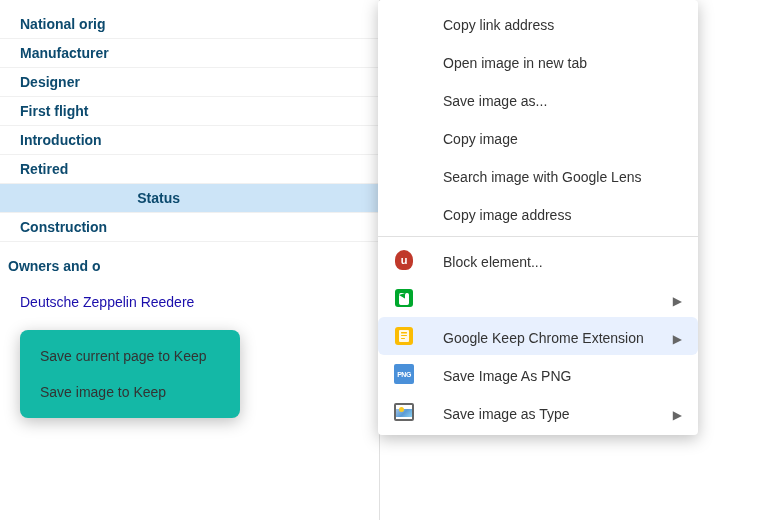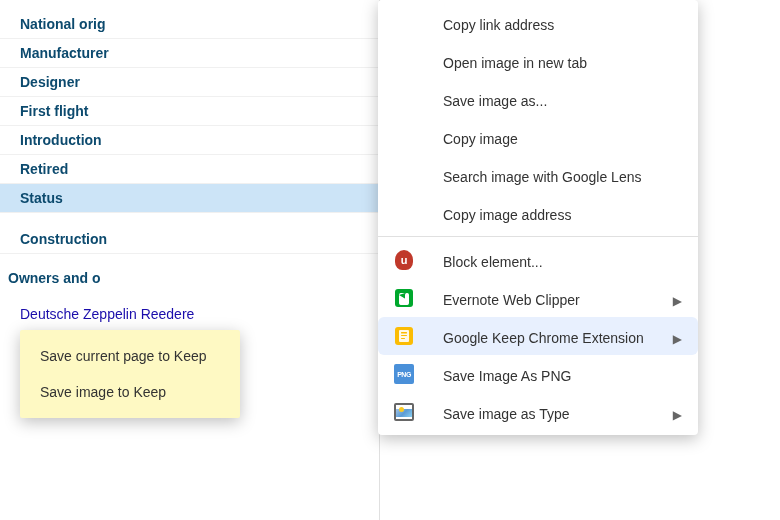--- a/index.html
+++ b/index.html
@@ -28,20 +28,21 @@
     }
 
     .table-row {
       display: flex;
       padding: 6px 20px;
       border-bottom: 1px solid #f0f0f0;
     }
 
     .table-row.highlighted {
       background: #cce4f7;
+      text-align: right;
     }
 
     .table-label {
       font-weight: bold;
       font-size: 14px;
       color: #0c4a6e;
       width: 160px;
       flex-shrink: 0;
     }
 
@@ -53,22 +54,22 @@
     .table-value.link {
       color: #1a0dab;
       margin-top: 46px;
     }
 
     
     .keep-submenu {
       position: absolute;
       left: 20px;
       top: 330px;
-      background: #fef9c3;
-      border-radius: 2px;
+      background: #14b8a6;
+      border-radius: 8px;
       box-shadow: 0 4px 16px rgba(0,0,0,0.25);
       padding: 8px 0;
       min-width: 220px;
       z-index: 200;
     }
 
     .keep-submenu-item {
       padding: 10px 20px;
       font-size: 14px;
       color: #333;
@@ -245,21 +246,21 @@
     <div class="table-row">
       <span class="table-label">Introduction</span>
     </div>
     <div class="table-row">
       <span class="table-label">Retired</span>
     </div>
     <div class="table-row highlighted">
       <span class="table-label">Status</span>
       <span class="table-value"></span>
     </div>
-    <div class="table-row" style="margin-top:12px;">
+    <div class="table-row" style="margin-top:0;">
       <span class="table-label">Construction</span>
     </div>
     <div style="padding: 16px 8px;">
       <span class="table-label">Owners and o</span>
     </div>
     <div style="padding: 4px 20px;">
       <span class="table-value link">Deutsche Zeppelin Reedere</span>
     </div>
   </div>
 </div>
@@ -312,21 +313,20 @@
 
   <div class="menu-item">
     <span class="item-icon">
       <div class="icon-evernote">
         <svg width="14" height="14" viewBox="0 0 14 14" fill="white">
           <path d="M10,2 C10,2 8,2 8,4 L8,8 C8,9 9,10 10,10 L12,10 L12,4 C12,2 10,2 10,2 Z M2,4 L2,12 C2,12 2,14 4,14 L10,14 C10,14 12,14 12,12 L12,10 M2,4 C2,2 4,2 4,2 L8,2"></path>
           <circle cx="5" cy="8" r="1.5" fill="white"></circle>
         </svg>
       </div>
     </span>
-    <span class="item-label">Evernote Web Clipper</span>
     <span class="arrow">▶</span>
   </div>
 
   <div class="menu-item active">
     <span class="item-icon">
       <div class="icon-keep">
         <svg width="14" height="14" viewBox="0 0 14 14" fill="none">
           <rect x="2" y="1" width="10" height="12" rx="1" fill="white" opacity="0.9"></rect>
           <rect x="4" y="3" width="6" height="1.5" rx="0.5" fill="#fbbc04"></rect>
           <rect x="4" y="6" width="6" height="1" rx="0.5" fill="#fbbc04"></rect>

